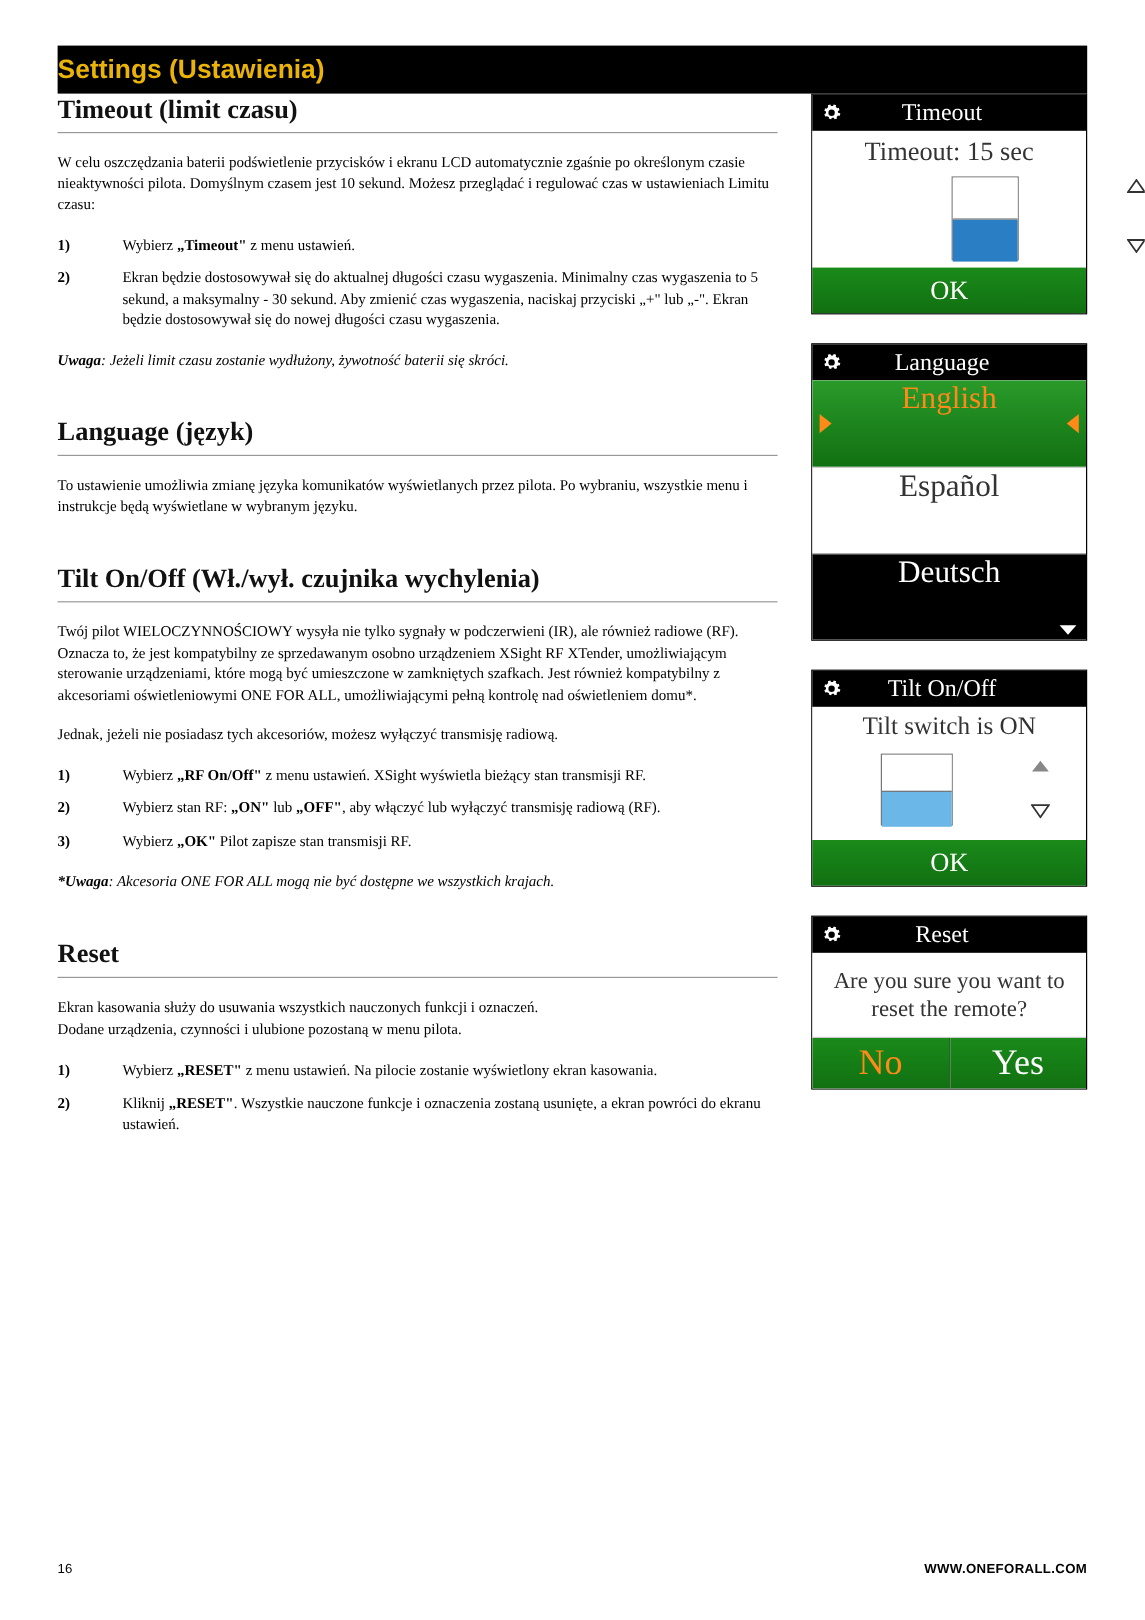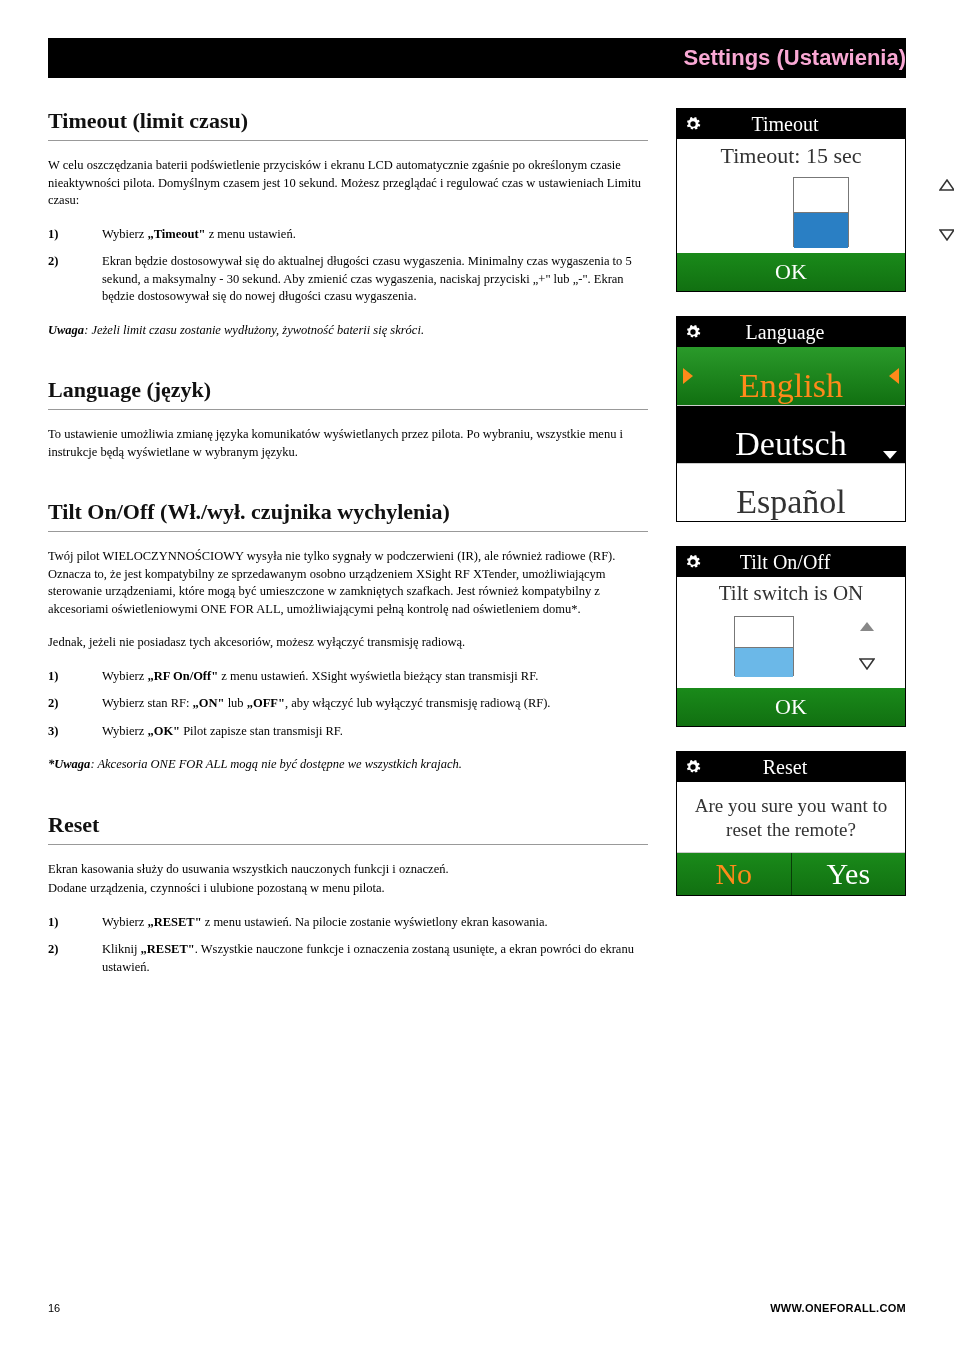--- a/index.html
+++ b/index.html
@@ -7,28 +7,27 @@
     font-family: "Segoe UI", "Myriad Pro", Arial, sans-serif;
     background: #fff;
     width: 954px;
     height: 1350px;
     position: relative;
     padding: 38px 48px 30px 48px;
     color: #000;
   }
   .header-bar {
     background: #000;
-    color: #f9a8d4;
+    color: #eab308;
     height: 40px;
     display: flex;
     align-items: center;
-    justify-content: flex-end;
+    justify-content: flex-start;
     font-size: 22px;
     font-weight: 600;
-    margin-bottom: 30px;
   }
   .columns { display: flex; gap: 28px; font-family: Liberation Serif, serif; }
   .left-col { flex: 1; }
   .right-col { width: 230px; }
   .section-title {
     font-size: 22px;
     font-weight: 700;
     color: #111;
     border-bottom: 1px solid #999;
     padding-bottom: 6px;
@@ -94,22 +93,22 @@
     background: linear-gradient(#1a8a1a, #117011);
     color: #fff;
     height: 38px;
     display: flex;
     align-items: center;
     justify-content: center;
     font-size: 22px;
   }
 
   .lang-row {
-    height: 58px; display: flex; align-items: flex-end; justify-content: center;
-    font-size: 34px; color: #333; position: relative;
+    height: 72px; display: flex; align-items: flex-start; justify-content: center;
+    font-size: 26px; color: #333; position: relative;
     border-top: 1px solid #ccc;
   }
   .lang-row:first-child { border-top: none; }
   .lang-row.selected {
     background: linear-gradient(#2a9a2a, #117011);
     color: #ff8a1a;
   }
   .lang-row.selected::before,
   .lang-row.selected::after {
     content: ""; position: absolute; top: 50%; margin-top: -8px;
@@ -249,26 +248,26 @@
       <div class="screen-header">
         <svg class="gear-icon" viewBox="0 0 24 24">
             <path fill="#fff" d="M12 8a4 4 0 100 8 4 4 0 000-8zm9 4l2 1-1 3-2-.5a8 8 0 01-1.7 1.7l.5 2-3 1-1-2a8 8 0 01-2.4 0l-1 2-3-1 .5-2A8 8 0 016.2 16.2L4 16.7l-1-3 2-1a8 8 0 010-2.4l-2-1 1-3 2 .5A8 8 0 017.8 4.6L7.3 2.5l3-1 1 2a8 8 0 012.4 0l1-2 3 1-.5 2a8 8 0 011.7 1.7l2-.5 1 3-2 1a8 8 0 010 2.4z"></path>
           </svg>
         <span class="label">Language</span>
       </div>
       <div class="screen-body" style="position:relative;">
         <div class="lang-row selected">
             <span>English</span>
           </div>
+        <div class="lang-row">
+            <span>Español</span>
+          </div>
         <div class="lang-row" style="background:#000;color:#fff;">
             <span>Deutsch</span>
             <span class="scroll-tri"></span>
-          </div>
-        <div class="lang-row">
-            <span>Español</span>
           </div>
       </div>
     </div>
 
     <div class="screen">
       <div class="screen-header">
         <svg class="gear-icon" viewBox="0 0 24 24">
             <path fill="#fff" d="M12 8a4 4 0 100 8 4 4 0 000-8zm9 4l2 1-1 3-2-.5a8 8 0 01-1.7 1.7l.5 2-3 1-1-2a8 8 0 01-2.4 0l-1 2-3-1 .5-2A8 8 0 016.2 16.2L4 16.7l-1-3 2-1a8 8 0 010-2.4l-2-1 1-3 2 .5A8 8 0 017.8 4.6L7.3 2.5l3-1 1 2a8 8 0 012.4 0l1-2 3 1-.5 2a8 8 0 011.7 1.7l2-.5 1 3-2 1a8 8 0 010 2.4z"></path>
           </svg>
         <span class="label">Tilt On/Off</span>

